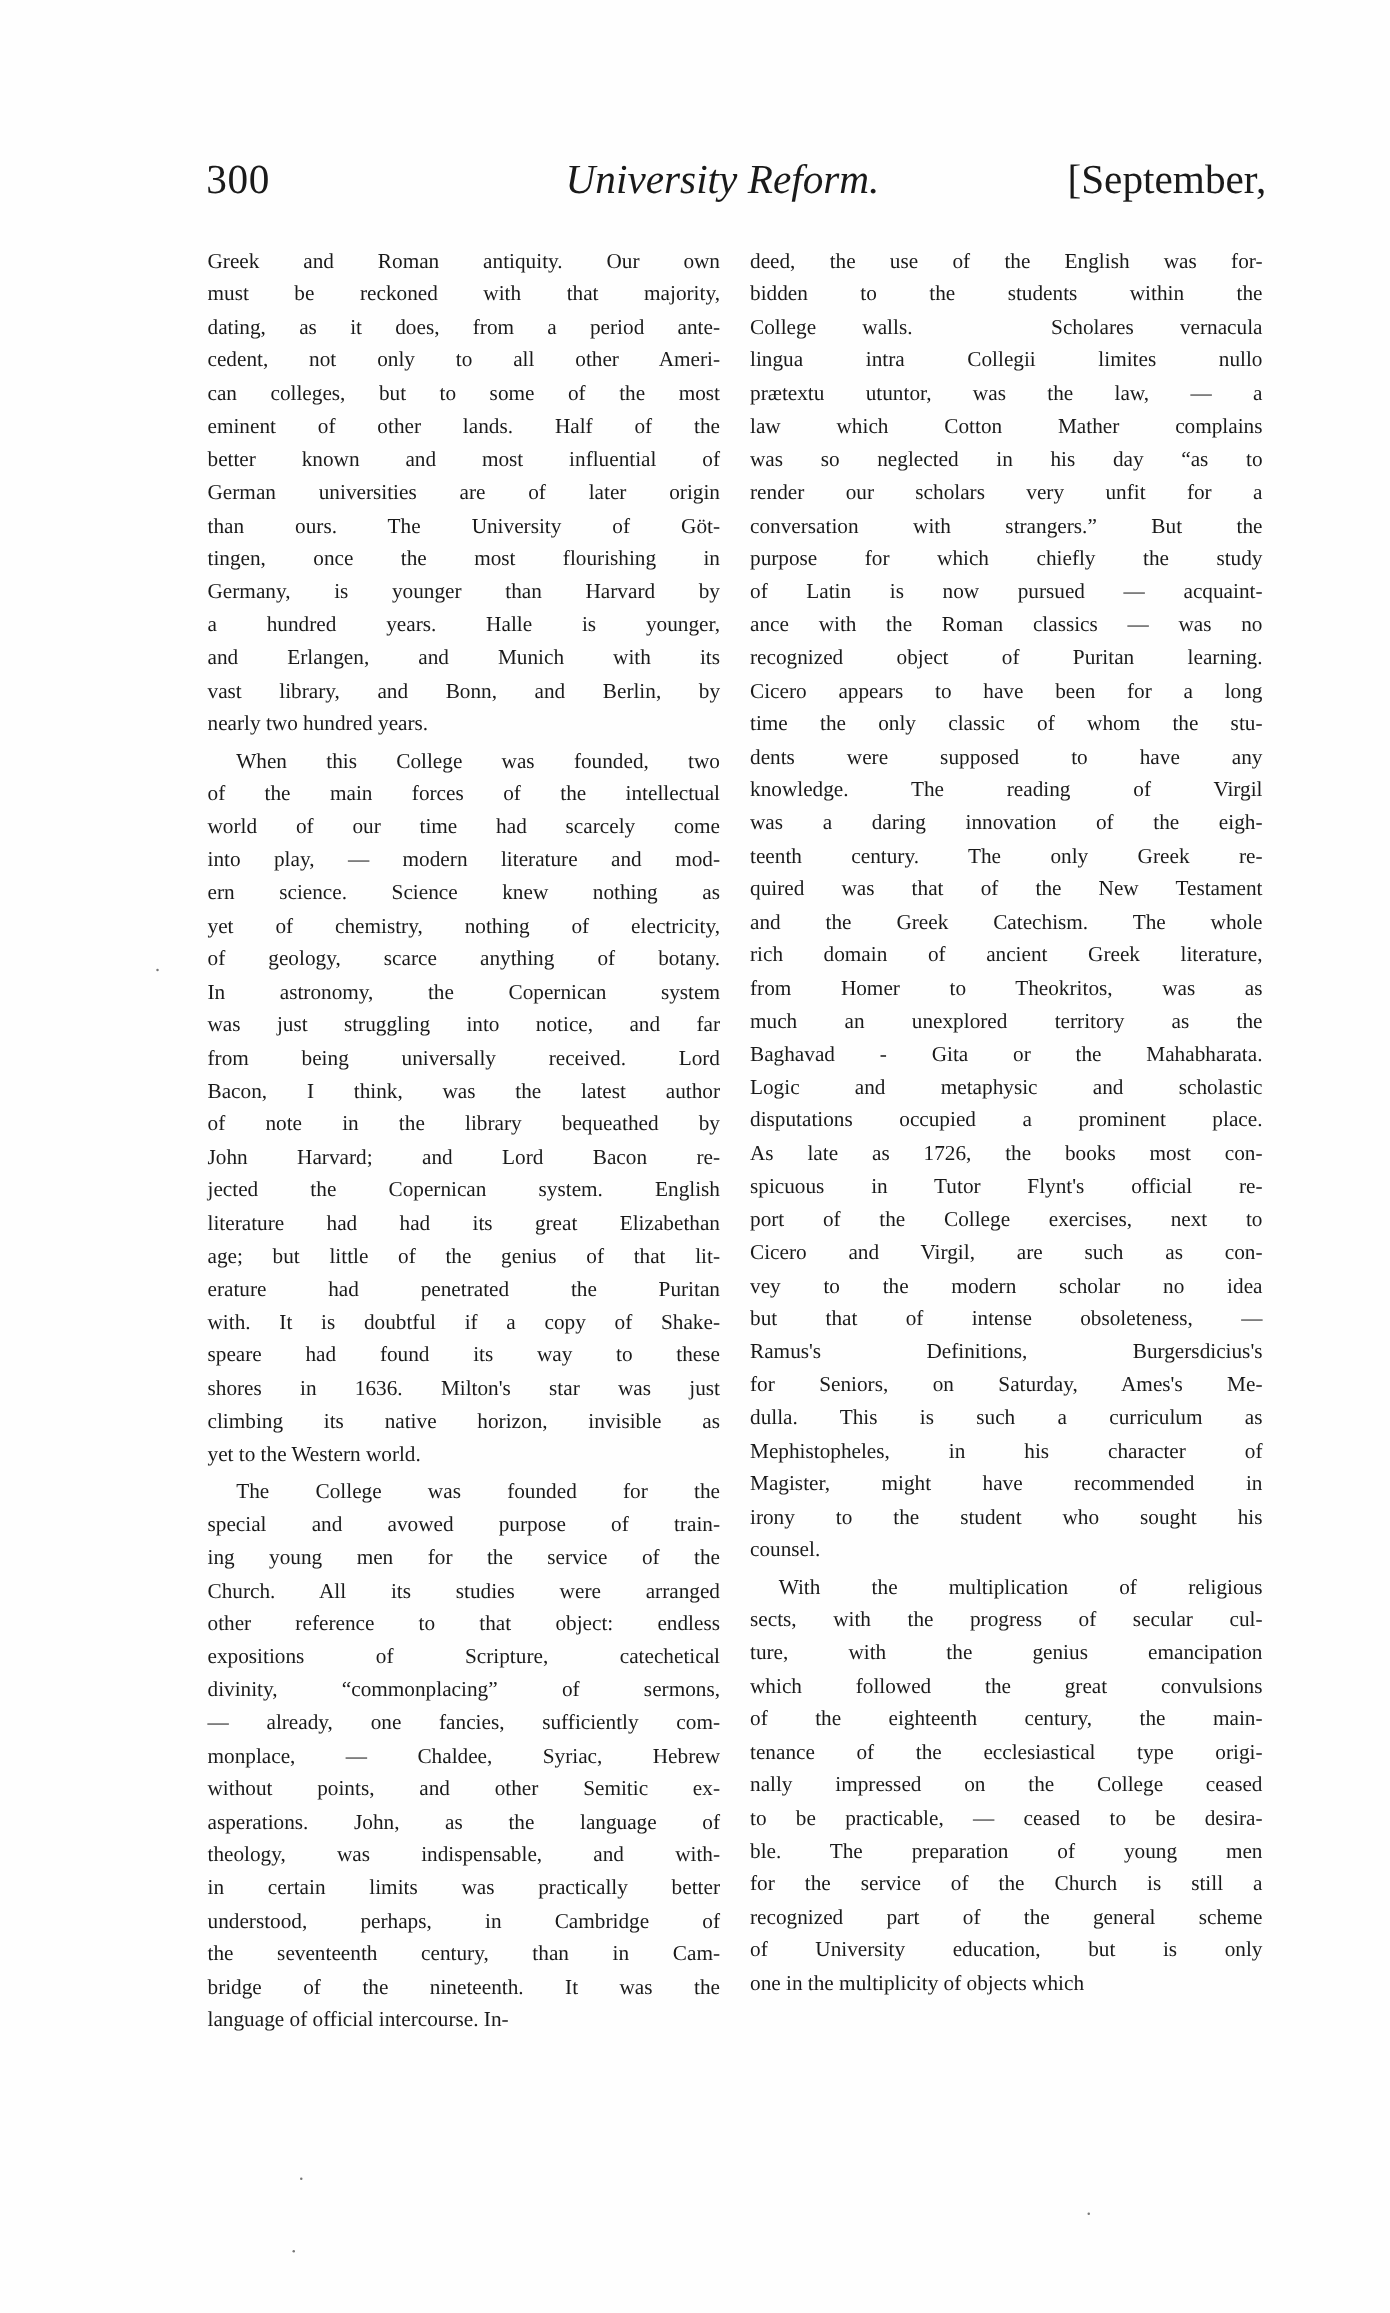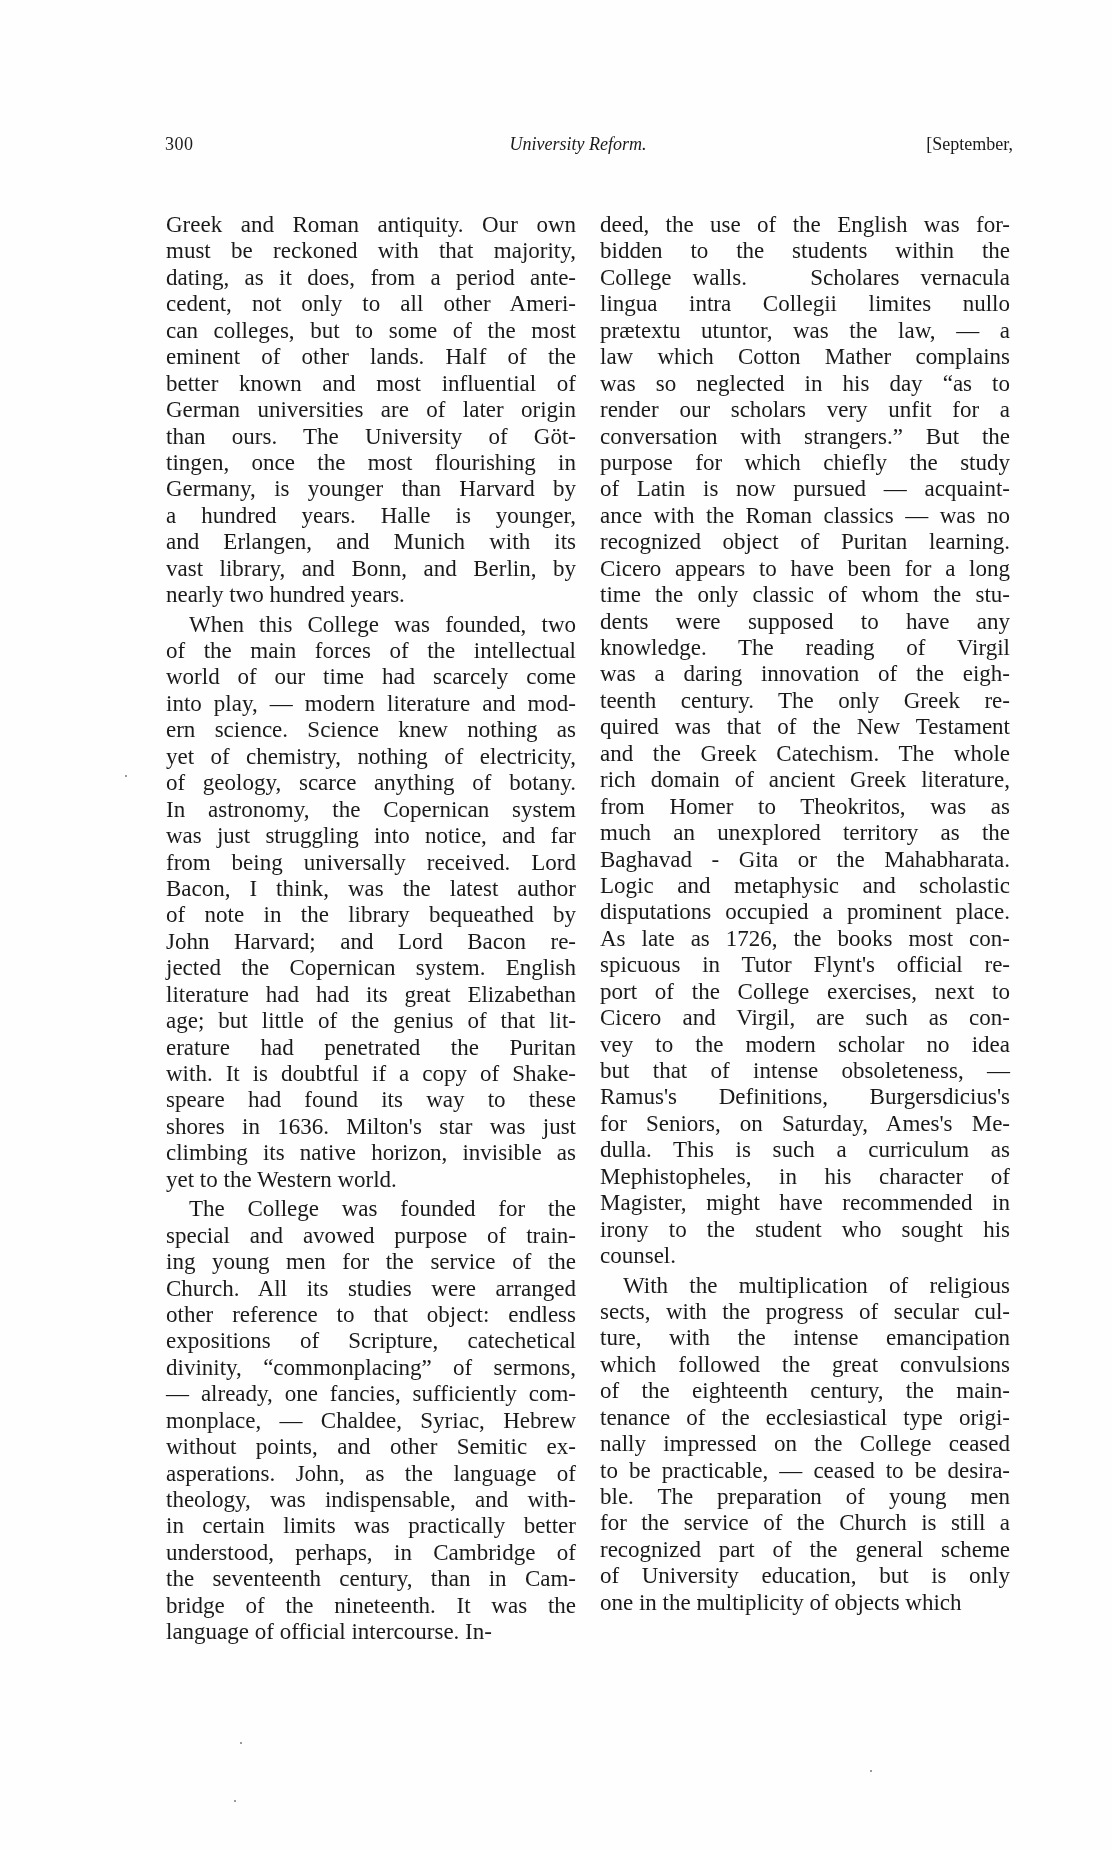--- a/index.html
+++ b/index.html
@@ -1,24 +1,24 @@
 <!DOCTYPE html>
 <html><head>
 <meta charset="utf-8">
 <style>
   html, body { margin: 0; padding: 0; background: #ffffff; }
   body { width: 1112px; height: 1850px; position: relative; overflow: hidden;
          font-family: "Liberation Serif", "DejaVu Serif", serif; color: #1a1a1a; }
   .page { position: absolute; left: 0; top: 0; width: 1112px; height: 1850px; background: #fefefe; }
   .running-head { position: absolute; top: 124px; left: 165px; width: 848px; height: 40px;
-                  font-size: 18px; line-height: 40px; text-decoration: underline; }
+                  font-size: 33px; line-height: 40px; text-decoration: underline; }
   .folio { position: absolute; left: 0; top: 0; letter-spacing: 0.5px; }
   .head-title { position: absolute; left: 0; right: 0; top: 0; text-align: center; font-style: italic; padding-right: 22px; }
   .head-date { position: absolute; right: 0; top: 0; }
-  .column { position: absolute; top: 212px; width: 410px; font-size: 23px; line-height: 26.45px; }
+  .column { position: absolute; top: 196px; width: 410px; font-size: 17px; line-height: 26.45px; }
   .col-left { left: 166px; }
   .col-right { left: 600px; }
   .line { display: block; white-space: nowrap; text-align: justify; text-align-last: justify; height: 26.45px; }
   .line.last { text-align-last: left; }
   .line.indent { padding-left: 23px; }
   .para-gap { height: 3px; }
   .it { }
   .speck { position: absolute; width: 2px; height: 2px; background: #777; border-radius: 1px; }
 </style>
 </head>
@@ -137,21 +137,21 @@
         <span class="line">dulla.  This is such a curriculum as</span>
         <span class="line">Mephistopheles, in his character of</span>
         <span class="line">Magister, might have recommended in</span>
         <span class="line">irony to the student who sought his</span>
         <span class="line last">counsel.</span>
       </div>
     <div class="para-gap"></div>
     <div id="right-second">
         <span class="line indent">With the multiplication of religious</span>
         <span class="line">sects, with the progress of secular cul-</span>
-        <span class="line">ture, with the intense emancipation</span>
+        <span class="line">ture, with the genius emancipation</span>
         <span class="line">which followed the great convulsions</span>
         <span class="line">of the eighteenth century, the main-</span>
         <span class="line">tenance of the ecclesiastical type origi-</span>
         <span class="line">nally impressed on the College ceased</span>
         <span class="line">to be practicable, — ceased to be desira-</span>
         <span class="line">ble.  The preparation of young men</span>
         <span class="line">for the service of the Church is still a</span>
         <span class="line">recognized part of the general scheme</span>
         <span class="line">of University education, but is only</span>
         <span class="line last">one in the multiplicity of objects which</span>

